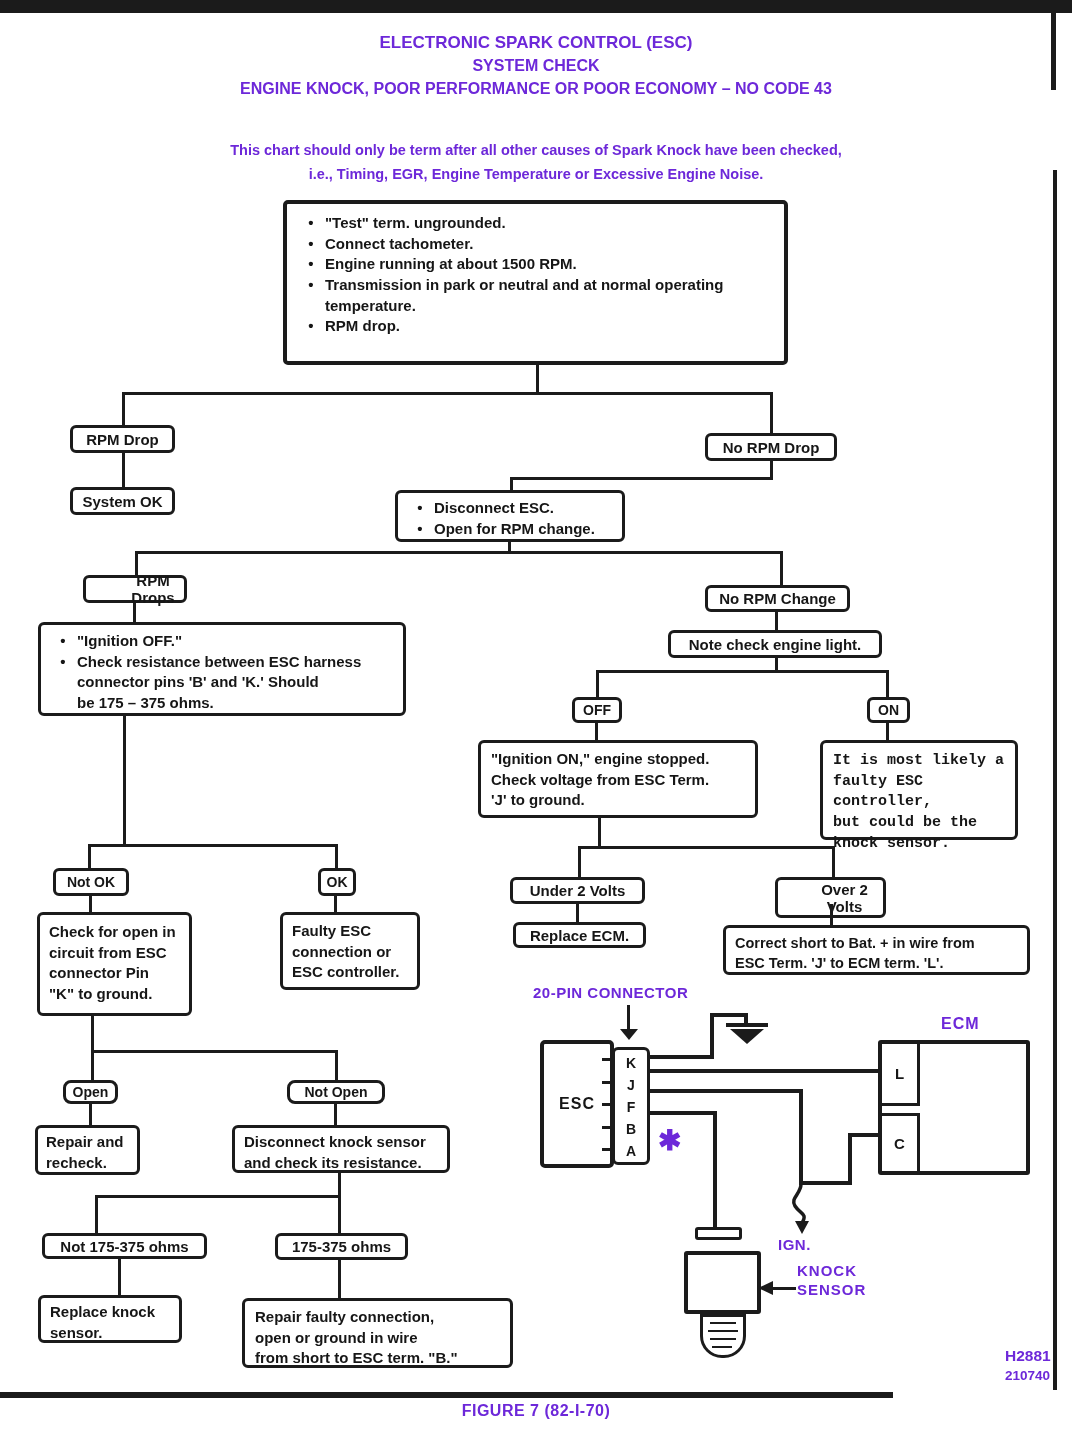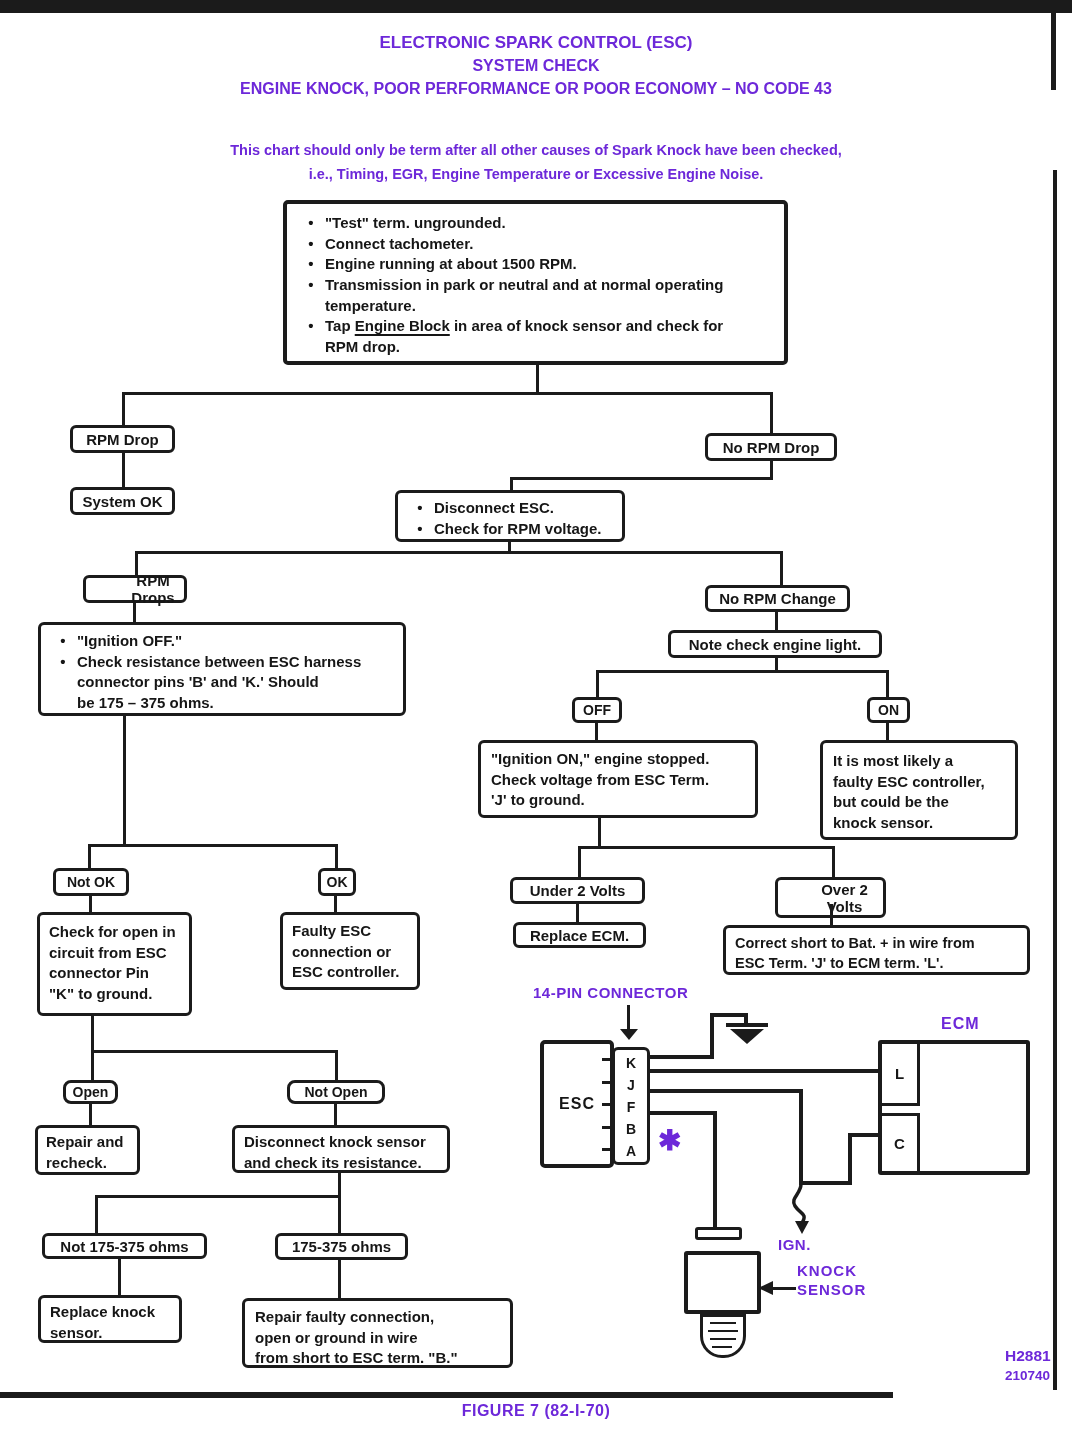--- a/index.html
+++ b/index.html
@@ -55,21 +55,20 @@
     <div class="bi">
         <span class="m">•</span>
         <span>
           <span class="bl">Transmission in park or neutral and at normal operating</span>
           <span class="bl">temperature.</span>
         </span>
       </div>
     <div class="bi">
         <span class="m">•</span>
         <span>
-          <span class="bl"><span>Tap </span><span class="u">Engine Block</span><span> in area of knock sensor and check for</span></span>
           <span class="bl">RPM drop.</span>
         </span>
       </div>
   </div>
 
   <div class="ln" style="left:536px;top:363px;width:3px;height:29px;"></div>
   <div class="ln" style="left:122px;top:392px;width:650px;height:3px;"></div>
   <div class="ln" style="left:122px;top:392px;width:3px;height:33px;"></div>
   <div class="ln" style="left:770px;top:392px;width:3px;height:41px;"></div>
 
@@ -82,21 +81,21 @@
   <div class="ln" style="left:510px;top:477px;width:263px;height:3px;"></div>
   <div class="ln" style="left:510px;top:477px;width:3px;height:14px;"></div>
 
   <div class="bx tb" style="left:395px;top:490px;width:230px;height:52px;padding:5px 8px;">
     <div class="bi">
         <span class="m">•</span>
         <span>Disconnect ESC.</span>
       </div>
     <div class="bi">
         <span class="m">•</span>
-        <span>Check for RPM voltage.</span>
+        <span>Open for RPM change.</span>
       </div>
   </div>
 
   <div class="ln" style="left:508px;top:542px;width:3px;height:11px;"></div>
   <div class="ln" style="left:135px;top:551px;width:648px;height:3px;"></div>
   <div class="ln" style="left:135px;top:551px;width:3px;height:24px;"></div>
   <div class="ln" style="left:780px;top:551px;width:3px;height:34px;"></div>
 
   <div class="bx cb" style="left:83px;top:575px;width:104px;height:28px;padding-left:36px;">RPM Drops</div>
   <div class="ln" style="left:133px;top:603px;width:3px;height:19px;"></div>
@@ -128,21 +127,21 @@
   <div class="bx cb" style="left:867px;top:697px;width:43px;height:26px;font-size:14px;">ON</div>
 
   <div class="ln" style="left:595px;top:723px;width:3px;height:17px;"></div>
   <div class="bx tb" style="left:478px;top:740px;width:280px;height:78px;padding:6px 10px;">
     <span class="bl">"Ignition ON," engine stopped.</span>
     <span class="bl">Check voltage from ESC Term.</span>
     <span class="bl">'J' to ground.</span>
   </div>
 
   <div class="ln" style="left:886px;top:723px;width:3px;height:17px;"></div>
-  <div class="bx tb" style="left:820px;top:740px;width:198px;height:100px;padding:8px 10px;">
+  <div class="bx tb" style="left:820px;top:740px;width:198px;height:100px;padding:8px 10px;font-family:Liberation Mono, monospace;">
     <span class="bl">It is most likely a</span>
     <span class="bl">faulty ESC controller,</span>
     <span class="bl">but could be the</span>
     <span class="bl">knock sensor.</span>
   </div>
 
   <div class="ln" style="left:123px;top:716px;width:3px;height:130px;"></div>
   <div class="ln" style="left:88px;top:844px;width:250px;height:3px;"></div>
   <div class="ln" style="left:88px;top:844px;width:3px;height:24px;"></div>
   <div class="ln" style="left:335px;top:844px;width:3px;height:24px;"></div>
@@ -213,21 +212,21 @@
   </div>
 
   <div class="bx cb" style="left:275px;top:1233px;width:133px;height:27px;">175-375 ohms</div>
   <div class="ln" style="left:338px;top:1260px;width:3px;height:38px;"></div>
   <div class="bx tb" style="left:242px;top:1298px;width:271px;height:70px;padding:6px 10px;">
     <span class="bl">Repair faulty connection,</span>
     <span class="bl">open or ground in wire</span>
     <span class="bl">from short to ESC term. "B."</span>
   </div>
 
-  <div class="t" style="left:533px;top:984px;font-size:15px;letter-spacing:.5px;">14-PIN CONNECTOR</div>
+  <div class="t" style="left:533px;top:984px;font-size:15px;letter-spacing:.5px;">20-PIN CONNECTOR</div>
   <div class="ln" style="left:627px;top:1005px;width:3px;height:25px;"></div>
   <div class="tri" style="left:620px;top:1029px;border-left:9px solid transparent;border-right:9px solid transparent;border-top:11px solid #1b1b1b;"></div>
 
   <div class="bx hv cb" style="left:540px;top:1040px;width:74px;height:128px;font-size:16px;letter-spacing:1px;">ESC</div>
 
   <div class="bx" style="left:612px;top:1047px;width:38px;height:118px;padding-top:2px;">
     <div class="pin">K</div>
     <div class="pin">J</div>
     <div class="pin">F</div>
     <div class="pin">B</div>

